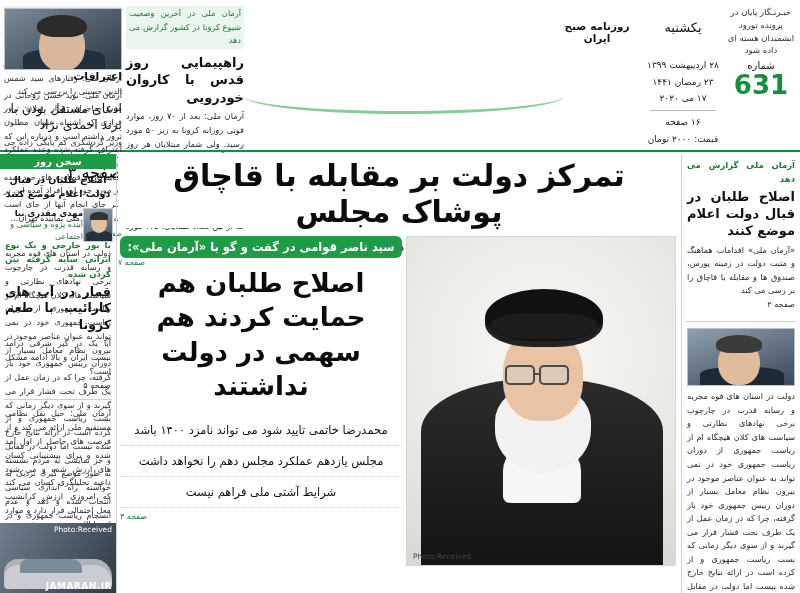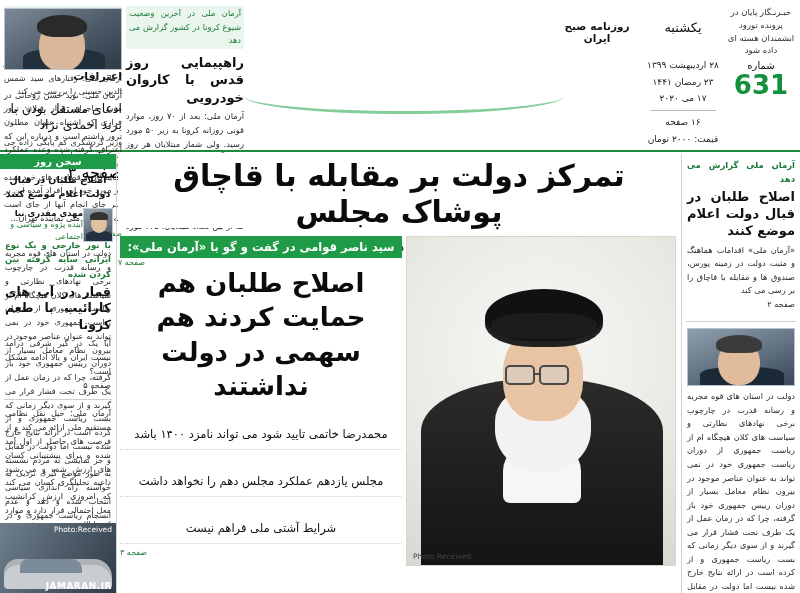--- a/index.html
+++ b/index.html
@@ -279,38 +279,39 @@
     top: 236px; right: 398px;
     width: 282px;
   }
   .mh-ribbon {
     background: #1f9a46;
     color: #ffffff;
     font-size: 11.5px;
     font-weight: bold;
     padding: 4px 6px;
     text-align: center;
+    border-radius: 6px;
   }
   .mh-big {
     font-size: 26px;
     font-weight: bold;
     color: #0b0b0b;
     text-align: center;
     line-height: 1.32;
     margin-top: 8px;
     letter-spacing: -0.5px;
   }
   .mh-bullets {
     margin-top: 16px;
     font-size: 11.5px;
     color: #111;
     line-height: 2.0;
     text-align: center;
   }
-  .mh-bullets div { border-bottom: 1px dotted #cfcfcf; padding-bottom: 3px; margin-bottom: 4px; margin-top: 20px; }
+  .mh-bullets div { border-bottom: 1px dotted #cfcfcf; padding-bottom: 3px; margin-bottom: 4px; }
   .mh-more { font-size: 8px; color:#1f7a38; text-align: left; margin-top: 4px;}
 
   
   .left-col {
     position: absolute;
     top: 236px; left: 0;
     width: 116px;
     height: 357px;
   }
   .lc-block { padding: 2px 5px; font-size: 8.2px; color:#2a2a2a; line-height:1.68; text-align: justify;}

